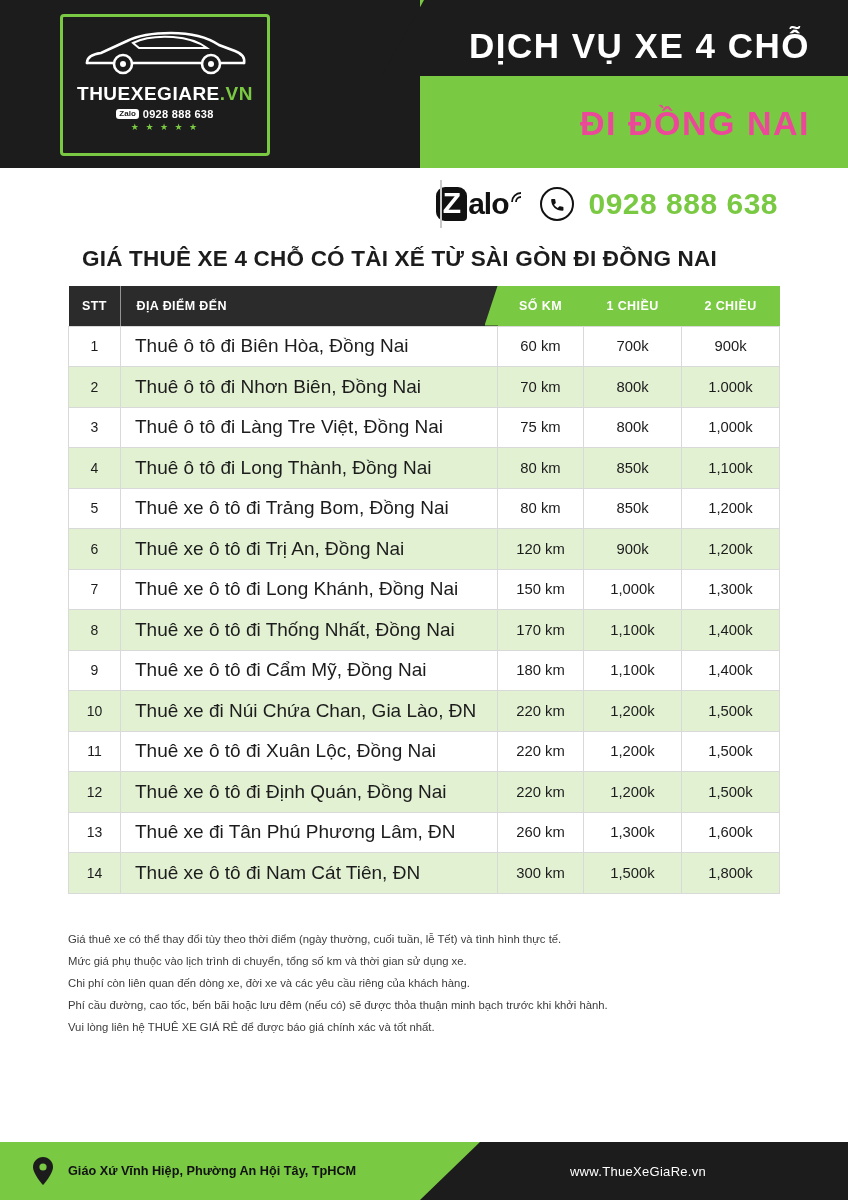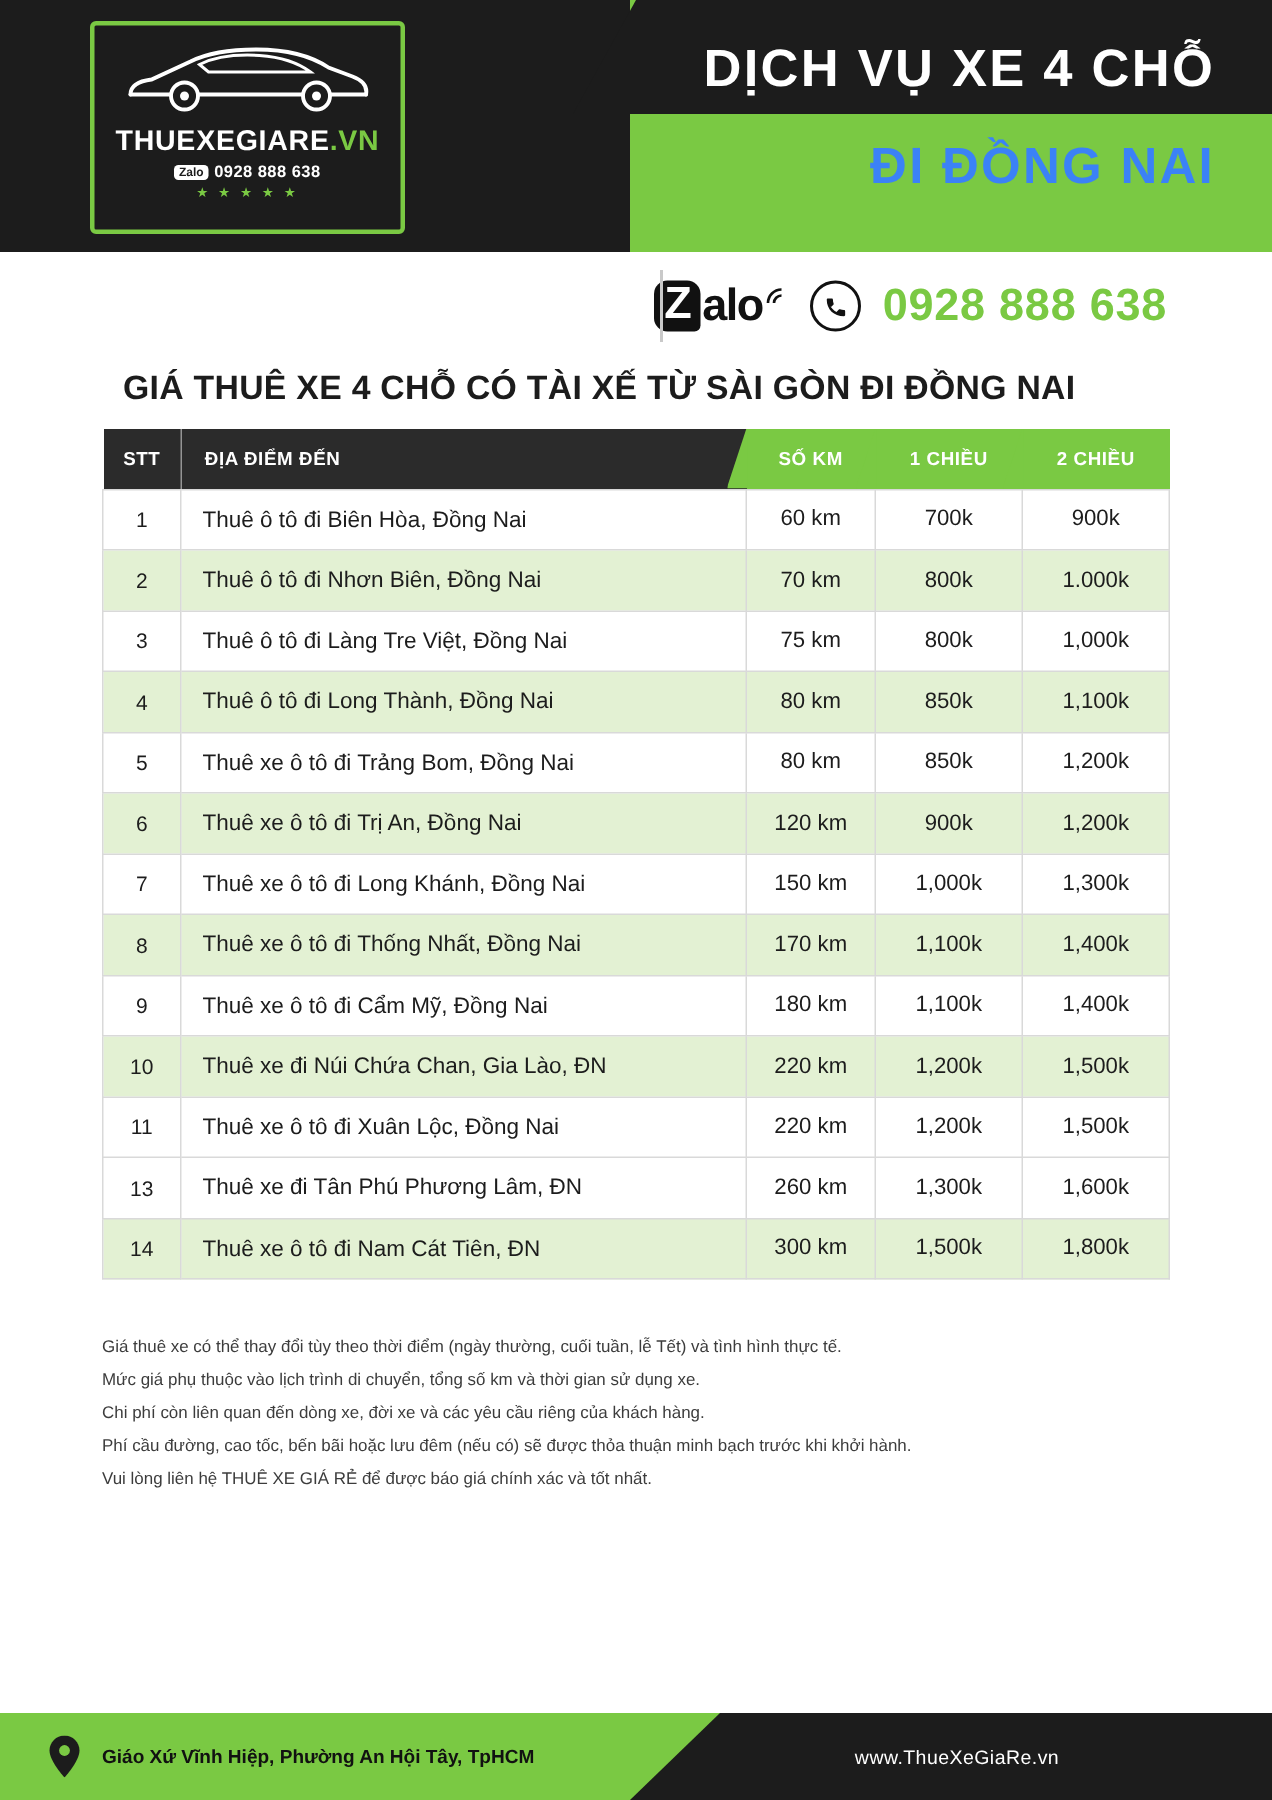--- a/index.html
+++ b/index.html
@@ -94,22 +94,22 @@
     position: absolute;
     right: 38px; top: 26px;
     color: #ffffff;
     font-size: 35px;
     font-weight: bold;
     letter-spacing: 1.5px;
     text-align: left;
   }
   .header-title2 {
     position: absolute;
-    right: 38px; top: 92px;
-    color: #3b82f6;
+    right: 38px; top: 104px;
+    color: #ec4899;
     font-size: 34px;
     font-weight: bold;
     letter-spacing: 1.5px;
     text-align: center;
   }
 
   
   .contact-bar {
     height: 72px;
     position: relative;
@@ -194,21 +194,21 @@
   }
   th.h-km::before { background: #7ac943; }
 
   tbody td {
     height: 40.5px;
     font-size: 14.8px;
     color: #1c1c1c;
     border: 1px solid #d9d9d9;
     text-align: center;
   }
-  tbody td.dest { text-align: left; padding-left: 14px; font-size: 15px; margin-left: 22px; }
+  tbody td.dest { text-align: left; padding-left: 14px; font-size: 19px; margin-left: 22px; }
   tbody tr.alt td { background: #e3f1d3; }
   tbody tr td:first-child { font-size: 14px; }
 
   
   .notes {
     padding: 34px 68px 0 68px;
     font-size: 11.3px;
     color: #3c3c3c;
     line-height: 1.95;
   }
@@ -390,20 +390,27 @@
           <td>1,200k</td>
           <td>1,500k</td>
         </tr>
         <tr>
           <td>11</td>
           <td class="dest">Thuê xe ô tô đi Xuân Lộc, Đồng Nai</td>
           <td>220 km</td>
           <td>1,200k</td>
           <td>1,500k</td>
         </tr>
+        <tr class="alt">
+          <td>12</td>
+          <td class="dest">Thuê xe ô tô đi Định Quán, Đồng Nai</td>
+          <td>220 km</td>
+          <td>1,200k</td>
+          <td>1,500k</td>
+        </tr>
         <tr>
           <td>13</td>
           <td class="dest">Thuê xe đi Tân Phú Phương Lâm, ĐN</td>
           <td>260 km</td>
           <td>1,300k</td>
           <td>1,600k</td>
         </tr>
         <tr class="alt">
           <td>14</td>
           <td class="dest">Thuê xe ô tô đi Nam Cát Tiên, ĐN</td>

